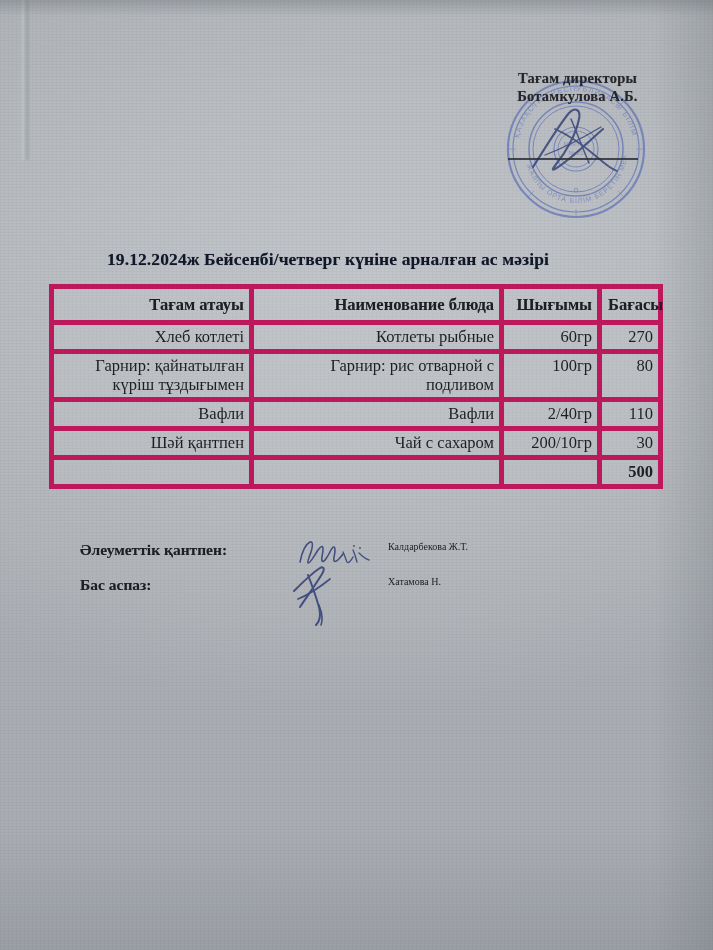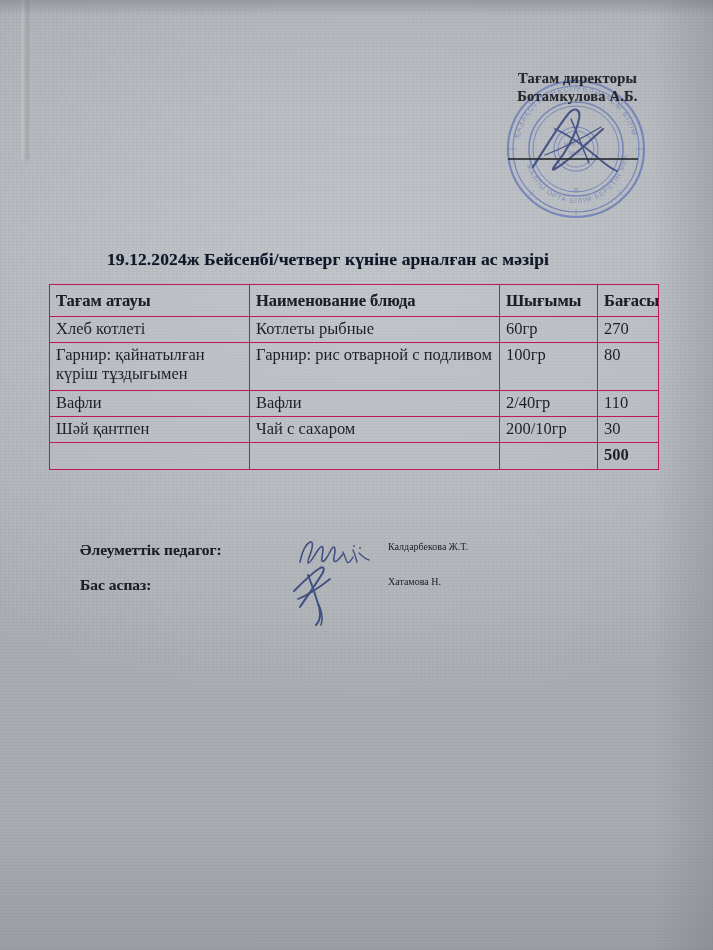--- a/index.html
+++ b/index.html
@@ -80,28 +80,28 @@
 
   
   #menu-table{
     position:absolute;left:49px;top:284px;width:609px;
     border-collapse:collapse;
     table-layout:fixed;
     z-index:5;
     background:rgba(196,200,204,.25);
   }
   #menu-table td,#menu-table th{
-    border:1px solid #be185d;
+    border:5px solid #be185d;
     padding:2px 5px 3px 6px;
     font-family:"Liberation Serif", serif;
     font-size:16.5px;
     line-height:19px;
     color:#1d1f24;
     vertical-align:top;
-    text-align:left;
+    text-align:right;
     background:transparent;
   }
   #menu-table thead th{
     font-weight:bold;
     font-size:16.5px;
     height:26px;
     vertical-align:middle;
     text-shadow:0 0 .6px rgba(30,32,36,.4);
   }
   .c-kaz{width:200px;}
@@ -241,21 +241,21 @@
       <td></td>
       <td></td>
       <td></td>
       <td class="total-val">500</td>
     </tr>
   </tbody>
 </table>
 
 <div id="footer">
   <div class="f-row" style="top:6px;">
-    <span class="f-role">Әлеуметтік педагог:</span>
+    <span class="f-role">Әлеуметтік қантпен:</span>
     <span class="f-name" style="left:388px;">Калдарбекова Ж.Т.</span>
   </div>
   <div class="f-row" style="top:41px;">
     <span class="f-role">Бас аспаз:</span>
     <span class="f-name" style="left:388px;">Хатамова Н.</span>
   </div>
 </div>
 
 <div id="sig-ped">
   <svg viewBox="0 0 78 30" xmlns="http://www.w3.org/2000/svg">

